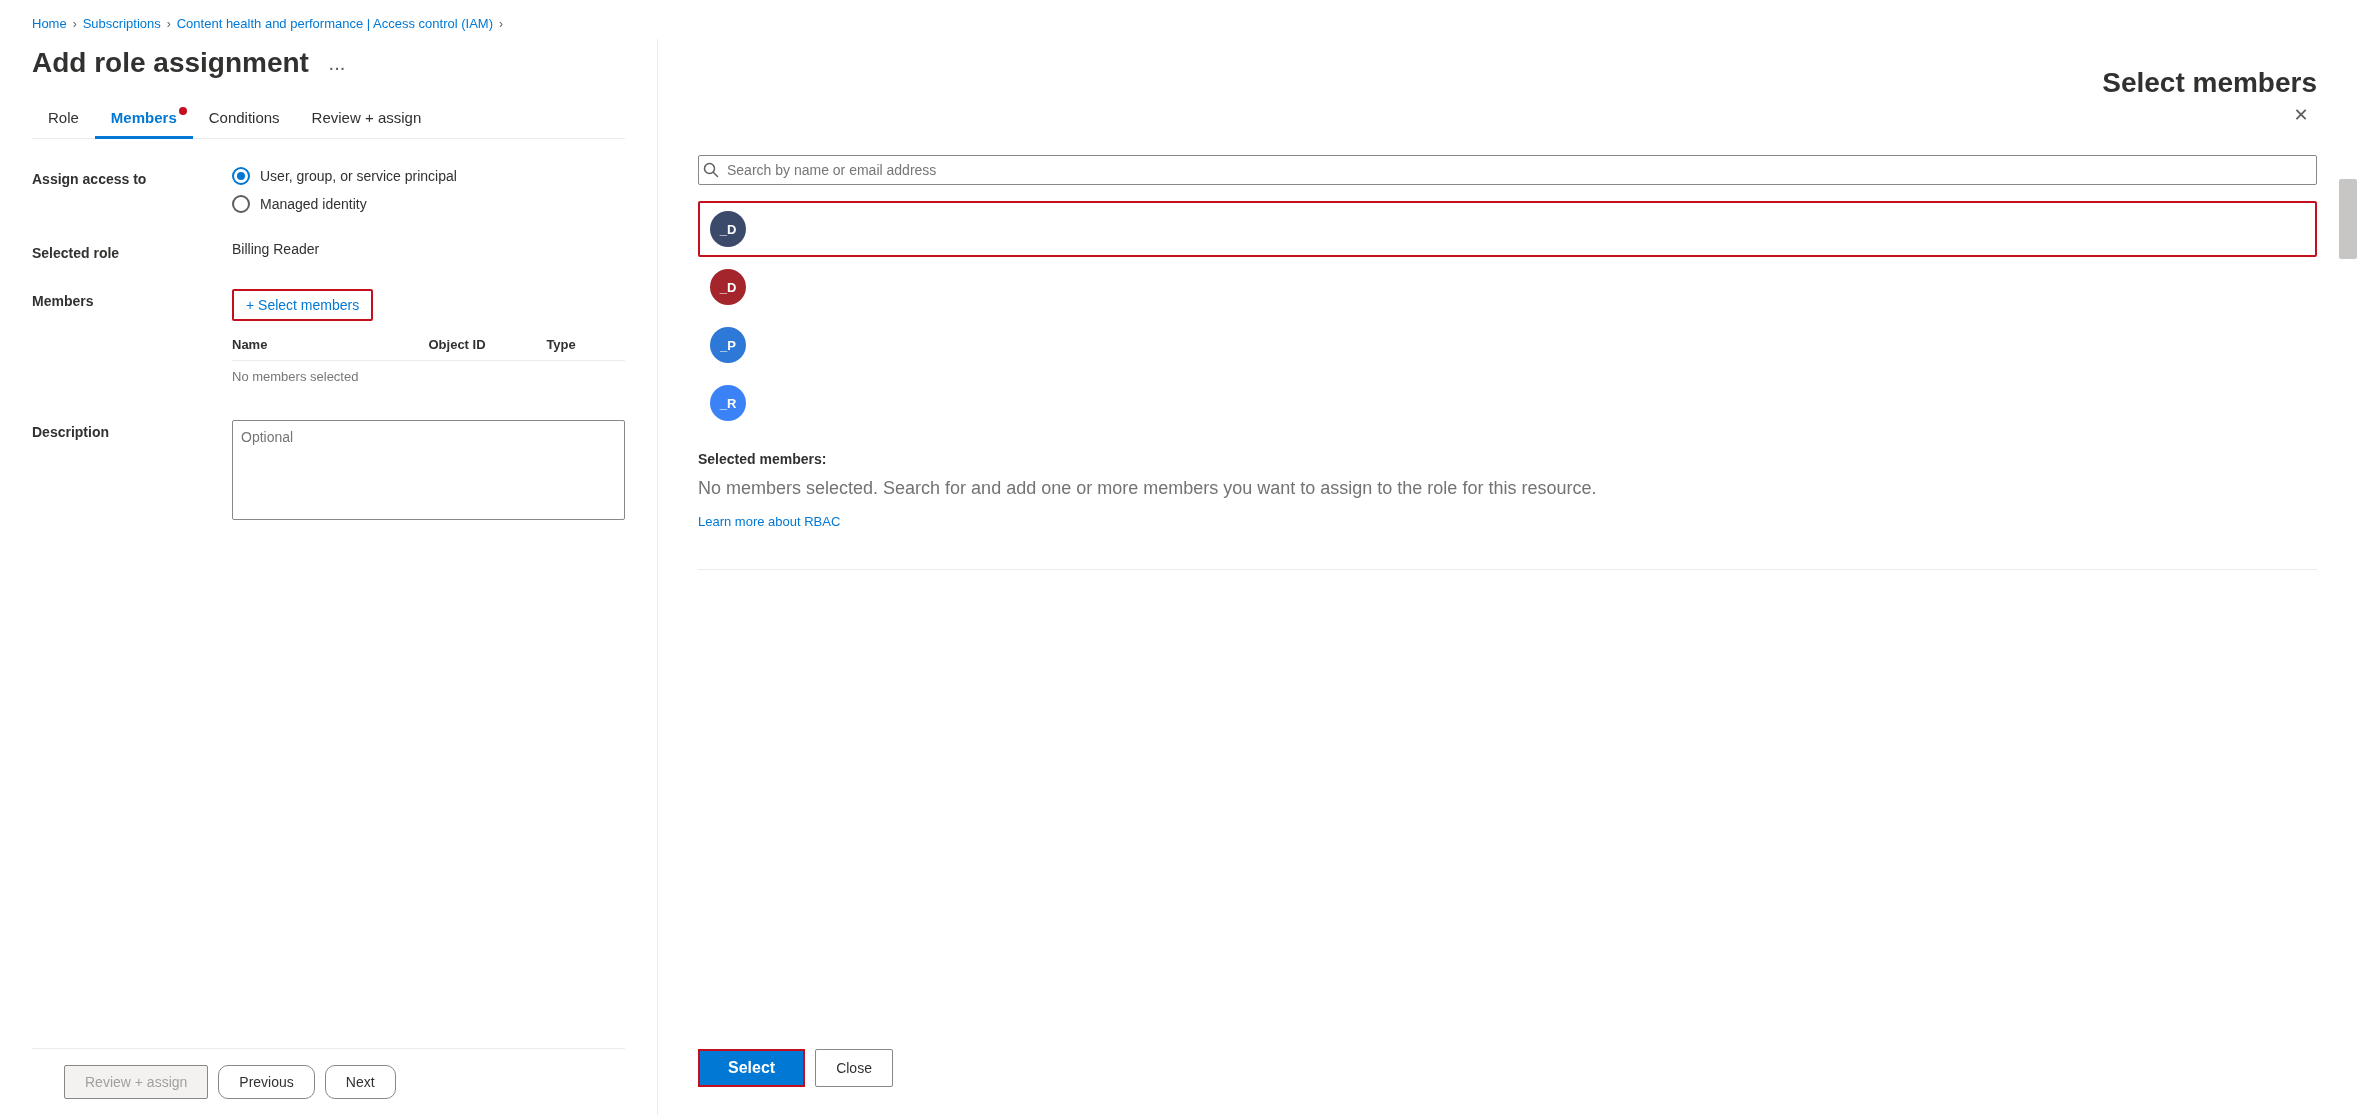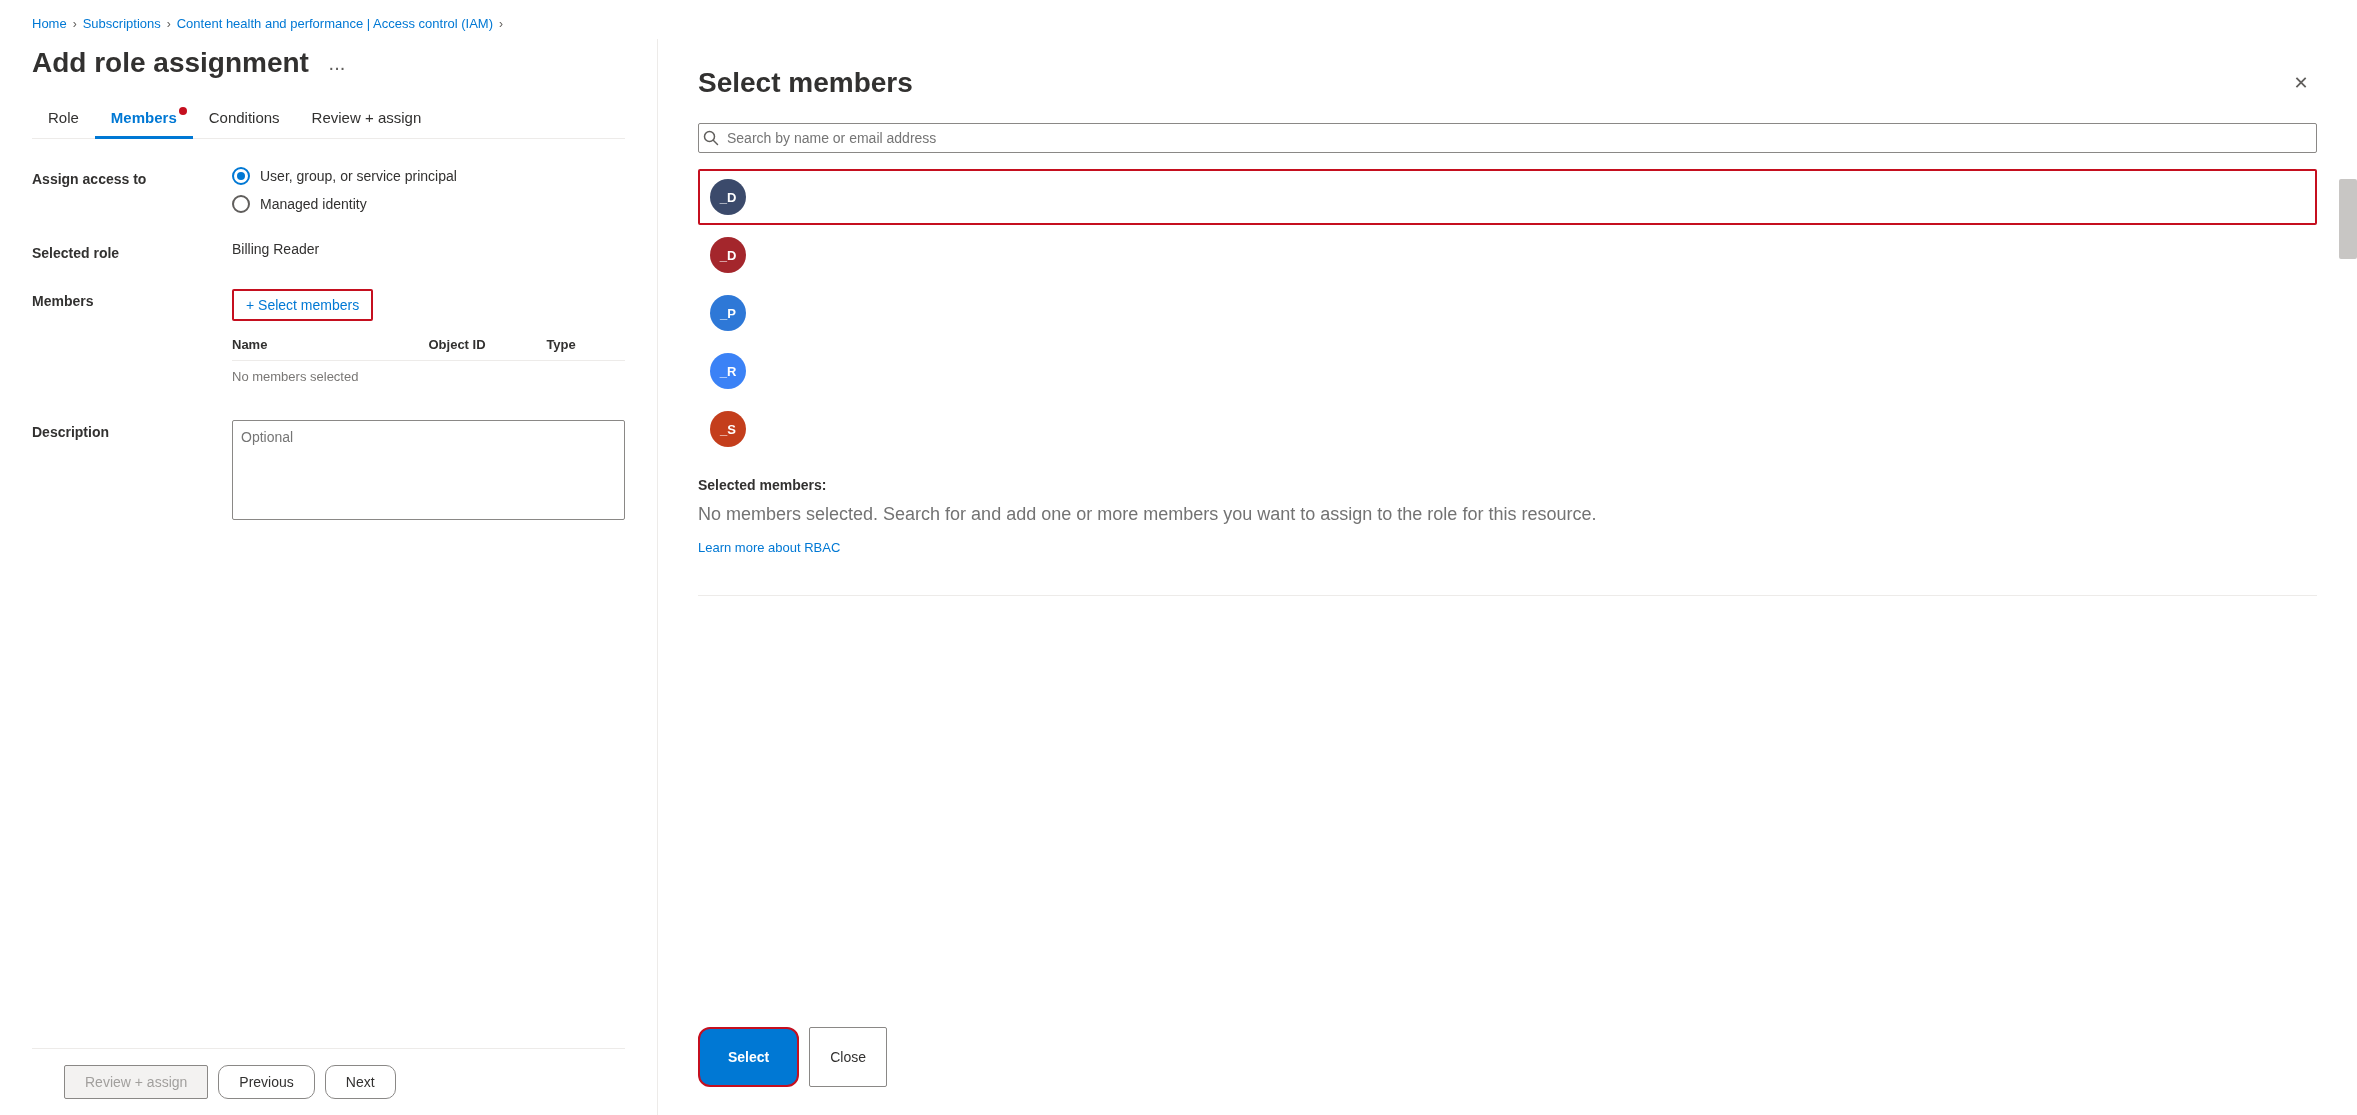--- a/index.html
+++ b/index.html
@@ -254,20 +254,21 @@
       flex-direction: column;
       overflow: hidden;
       position: relative;
     }
 
     .panel-header {
       display: flex;
       align-items: flex-end;
       justify-content: space-between;
       margin-bottom: 24px;
+      flex-direction: column;
     }
     .panel-title {
       font-size: 28px;
       font-weight: 600;
       color: #323130;
     }
     .close-btn {
       width: 32px;
       height: 32px;
       border: none;
@@ -368,27 +369,27 @@
     }
 
     
     .panel-bottom {
       display: flex;
       gap: 10px;
       margin-top: auto;
       padding-top: 16px;
     }
     .btn-select {
-      padding: 20px 28px;
+      padding: 8px 28px;
       background: #0078d4;
       color: #fff;
       border: 2px solid #c50f1f;
-      font-size: 14px;
-      cursor: pointer;
-      border-radius: 12px;
+      font-size: 16px;
+      cursor: pointer;
+      border-radius: 0;
       font-family: inherit;
       font-weight: 600;
     }
     .btn-close {
       padding: 8px 20px;
       background: #fff;
       color: #323130;
       border: 1px solid #8a8886;
       font-size: 14px;
       cursor: pointer;
@@ -533,23 +534,20 @@
       </div>
 
       <div class="user-item">
         <div class="avatar" style="background-color: #2e78d7;">_P</div>
       </div>
 
       <div class="user-item">
         <div class="avatar" style="background-color: #3b82f6;">_R</div>
       </div>
 
-      <div class="user-item">
-        <div class="avatar" style="background-color: #c43e1c;">_S</div>
-      </div>
 
     </div>
 
     <div class="selected-label">Selected members:</div>
     <p class="no-members-text">No members selected. Search for and add one or more members you want to assign to the role for this resource.</p>
     <a class="rbac-link" href="#">Learn more about RBAC</a>
 
     <hr class="panel-divider">
 
     <div class="panel-bottom">

